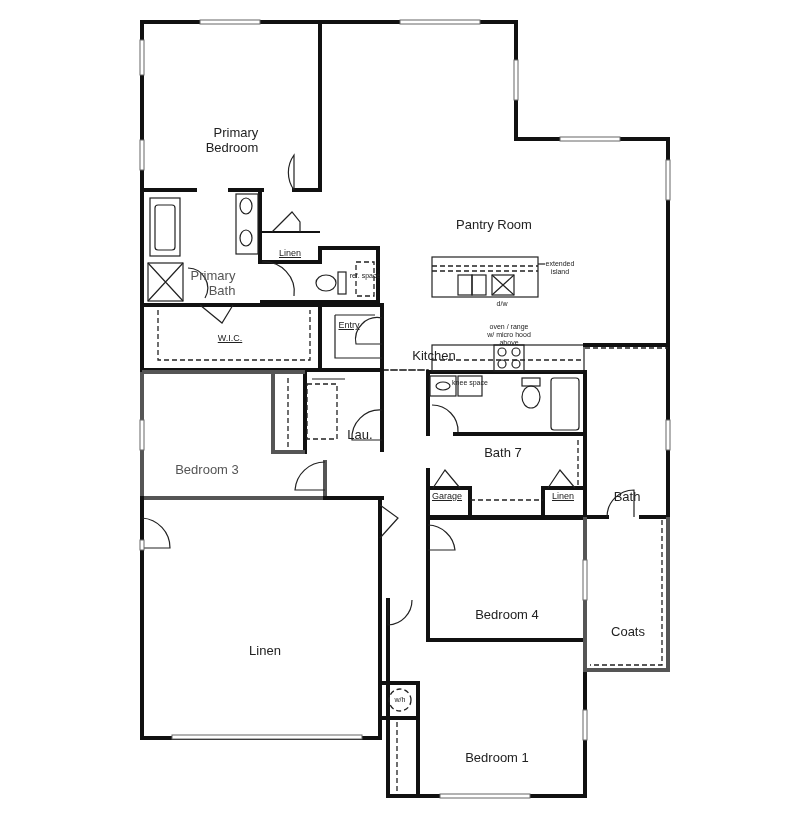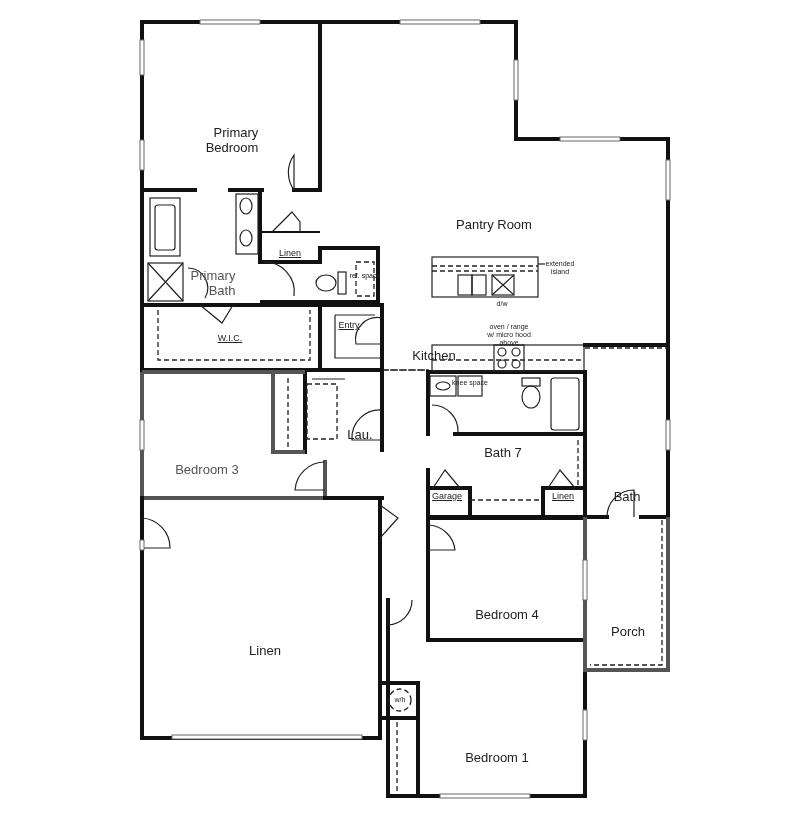--- a/index.html
+++ b/index.html
@@ -155,21 +155,21 @@
 <div class="lbl" style="left:360px;top:395px">Lau.</div>
 <div class="lbl gray" style="left:207px;top:430px">Bedroom 3</div>
 <div class="lbl" style="left:503px;top:413px">Bath 7</div>
 <div class="xs" style="left:470px;top:379px">knee
 space</div>
 <div class="lbl" style="left:627px;top:457px">Bath</div>
 <div class="sm" style="left:447px;top:492px">Garage</div>
 <div class="sm" style="left:563px;top:492px">Linen</div>
 <div class="lbl" style="left:265px;top:611px">Linen</div>
 <div class="lbl" style="left:507px;top:575px">Bedroom 4</div>
-<div class="lbl" style="left:628px;top:592px">Porch</div>
+<div class="lbl" style="left:628px;top:592px">Coats</div>
 <div class="lbl" style="left:497px;top:718px">Bedroom 1</div>
 <div class="xs" style="left:400px;top:696px">w/h</div>
 <div class="xs" style="left:560px;top:260px;white-space:pre">extended
 island</div>
 <div class="xs" style="left:502px;top:300px">d/w</div>
 <div class="xs" style="left:509px;top:323px;white-space:pre">oven / range
 w/ micro hood
 above</div>
 
 <style>.lbl, .sm { white-space: pre; }</style>

